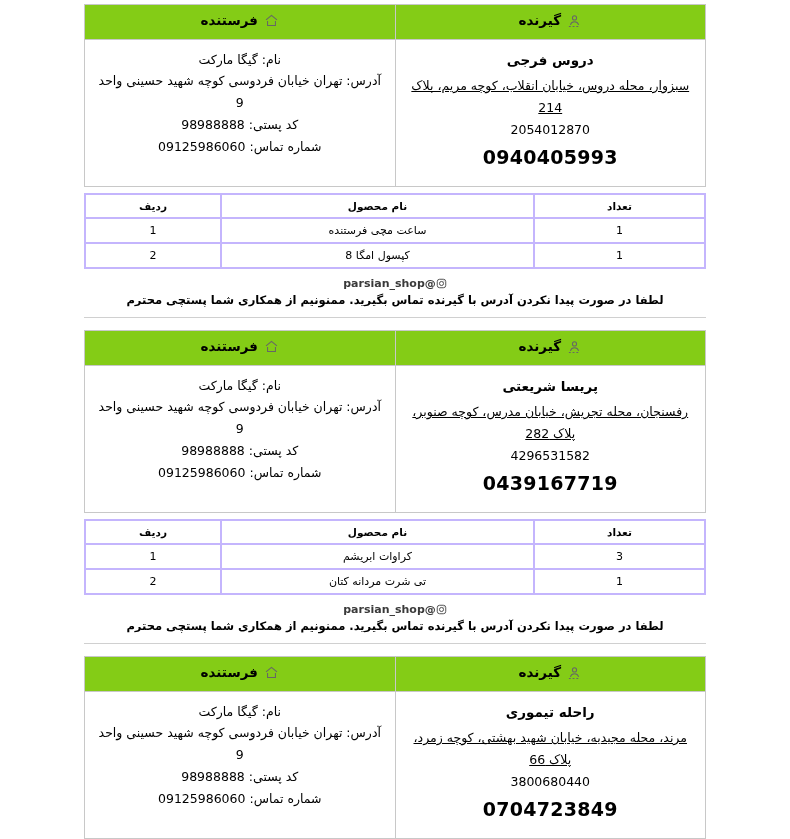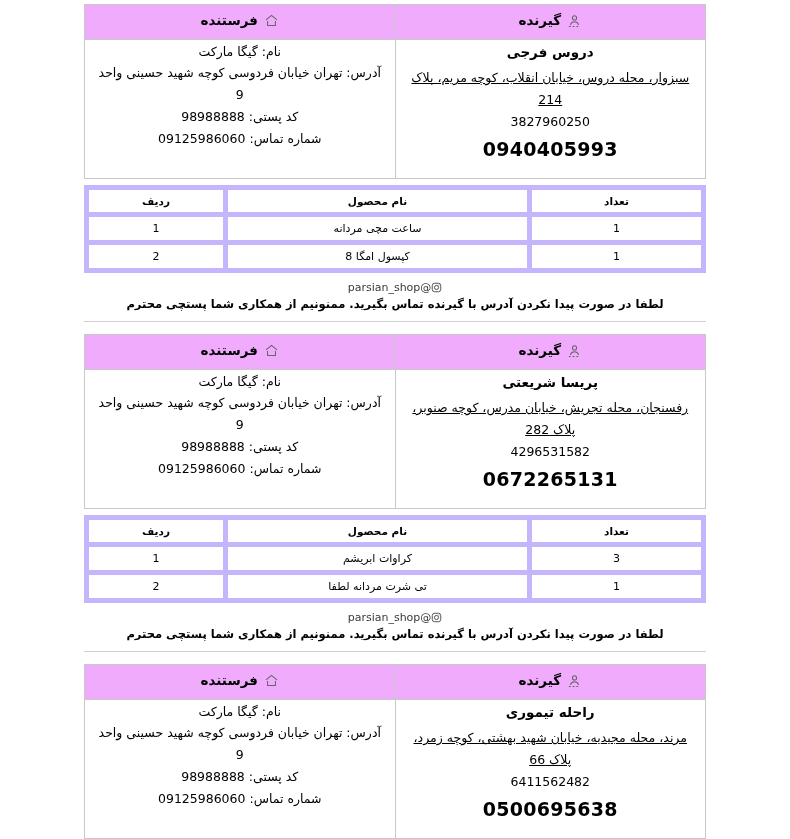--- a/index.html
+++ b/index.html
@@ -32,38 +32,38 @@
   }
   .addr-table td, .addr-table th {
     border: 1px solid #c8c8c8;
     vertical-align: top;
   }
   .hdr-cell {
     text-align: center;
     font-weight: bold;
     font-size: 13.5px;
     padding: 7px 6px 8px 6px;
-    background: #f0abfc;
+    background: #84cc16;
   }
   .hdr-inner {
     display: inline-flex;
     align-items: center;
     justify-content: center;
     gap: 6px;
   }
   .hdr-icon {
     display: inline-block;
     width: 15px;
     height: 15px;
     line-height: 15px;
     color: #555;
   }
   .hdr-icon svg { display: block; }
   .body-cell {
-    padding: 1px 10px 12px 10px;
+    padding: 9px 10px 12px 10px;
     text-align: center;
     line-height: 1.75;
     font-size: 12.5px;
     margin-left: 31px;
   }
   .recv-name {
     font-weight: bold;
     font-size: 13.5px;
     margin-bottom: 3px;
   }
@@ -83,21 +83,21 @@
     font-size: 12.5px;
   }
   
   .prod-table {
     width: 100%;
     border-collapse: collapse;
     table-layout: fixed;
     margin-top: 6px;
   }
   .prod-table th, .prod-table td {
-    border: 5px solid #c4b5fd;
+    border: 2px solid #c4b5fd;
     text-align: center;
     font-size: 11px;
     padding: 5px 12px;
   }
   .prod-table th {
     font-weight: bold;
     font-size: 10.5px;
   }
   .col-count { width: 145px; margin-top: 24px; }
   .col-row { width: 110px; }
@@ -105,20 +105,21 @@
     text-align: center;
     margin-top: 8px;
     font-size: 11px;
   }
   .footer .shop {
     color: #3a3a3a;
     display: inline-flex;
     align-items: center;
     justify-content: center;
     direction: ltr;
+    font-weight: bold;
   }
   .footer .shop svg { display:block; }
   .footer .note {
     font-weight: bold;
     font-size: 11.5px;
     margin-top: 3px;
   }
   .divider {
     border: 0;
     border-top: 1px solid #d0d0d0;
@@ -156,21 +157,21 @@
               </svg>
             </span>
             <span>فرستنده</span>
           </span>
         </th>
       </tr>
       <tr>
         <td class="body-cell">
           <div class="recv-name">دروس فرجی</div>
           <div class="recv-addr">سبزوار، محله دروس، خیابان انقلاب، کوچه مریم، پلاک 214</div>
-          <div class="recv-code">3827960250</div>
+          <div class="recv-code">2054012870</div>
           <div class="recv-phone">0940405993</div>
         </td>
         <td class="body-cell">
           <div class="send-line">نام: گیگا مارکت</div>
           <div class="send-line">آدرس: تهران خیابان فردوسی کوچه شهید حسینی واحد 9</div>
           <div class="send-line">کد پستی: 98988888</div>
           <div class="send-line">شماره تماس: 09125986060</div>
         </td>
       </tr>
     </tbody>
@@ -178,21 +179,21 @@
 
     <table class="prod-table">
       <tbody>
           <tr>
         <th class="col-count">تعداد</th>
         <th>نام محصول</th>
         <th class="col-row">ردیف</th>
       </tr>
       <tr>
         <td>1</td>
-        <td>ساعت مچی مردانه</td>
+        <td>ساعت مچی فرستنده</td>
         <td>1</td>
       </tr>
       <tr>
         <td>1</td>
         <td>کپسول امگا 8</td>
         <td>2</td>
       </tr>
     </tbody>
       </table>
 
@@ -238,21 +239,21 @@
             </span>
             <span>فرستنده</span>
           </span>
         </th>
       </tr>
       <tr>
         <td class="body-cell">
           <div class="recv-name">پریسا شریعتی</div>
           <div class="recv-addr">رفسنجان، محله تجریش، خیابان مدرس، کوچه صنوبر، پلاک 282</div>
           <div class="recv-code">4296531582</div>
-          <div class="recv-phone">0672265131</div>
+          <div class="recv-phone">0439167719</div>
         </td>
         <td class="body-cell">
           <div class="send-line">نام: گیگا مارکت</div>
           <div class="send-line">آدرس: تهران خیابان فردوسی کوچه شهید حسینی واحد 9</div>
           <div class="send-line">کد پستی: 98988888</div>
           <div class="send-line">شماره تماس: 09125986060</div>
         </td>
       </tr>
     </tbody>
       </table>
@@ -264,21 +265,21 @@
         <th>نام محصول</th>
         <th class="col-row">ردیف</th>
       </tr>
       <tr>
         <td>3</td>
         <td>کراوات ابریشم</td>
         <td>1</td>
       </tr>
       <tr>
         <td>1</td>
-        <td>تی شرت مردانه لطفا</td>
+        <td>تی شرت مردانه کتان</td>
         <td>2</td>
       </tr>
     </tbody>
       </table>
 
     <div class="footer">
       <div class="shop">
         <span>parsian_shop@</span>
         <span>
           <svg viewBox="0 0 14 14" width="11" height="11" fill="none" stroke="#3a3a3a" stroke-width="1.1">
@@ -318,22 +319,22 @@
               </svg>
             </span>
             <span>فرستنده</span>
           </span>
         </th>
       </tr>
       <tr>
         <td class="body-cell">
           <div class="recv-name">راحله تیموری</div>
           <div class="recv-addr">مرند، محله مجیدیه، خیابان شهید بهشتی، کوچه زمرد، پلاک 66</div>
-          <div class="recv-code">6411562482</div>
-          <div class="recv-phone">0500695638</div>
+          <div class="recv-code">3800680440</div>
+          <div class="recv-phone">0704723849</div>
         </td>
         <td class="body-cell">
           <div class="send-line">نام: گیگا مارکت</div>
           <div class="send-line">آدرس: تهران خیابان فردوسی کوچه شهید حسینی واحد 9</div>
           <div class="send-line">کد پستی: 98988888</div>
           <div class="send-line">شماره تماس: 09125986060</div>
         </td>
       </tr>
     </tbody>
       </table>

